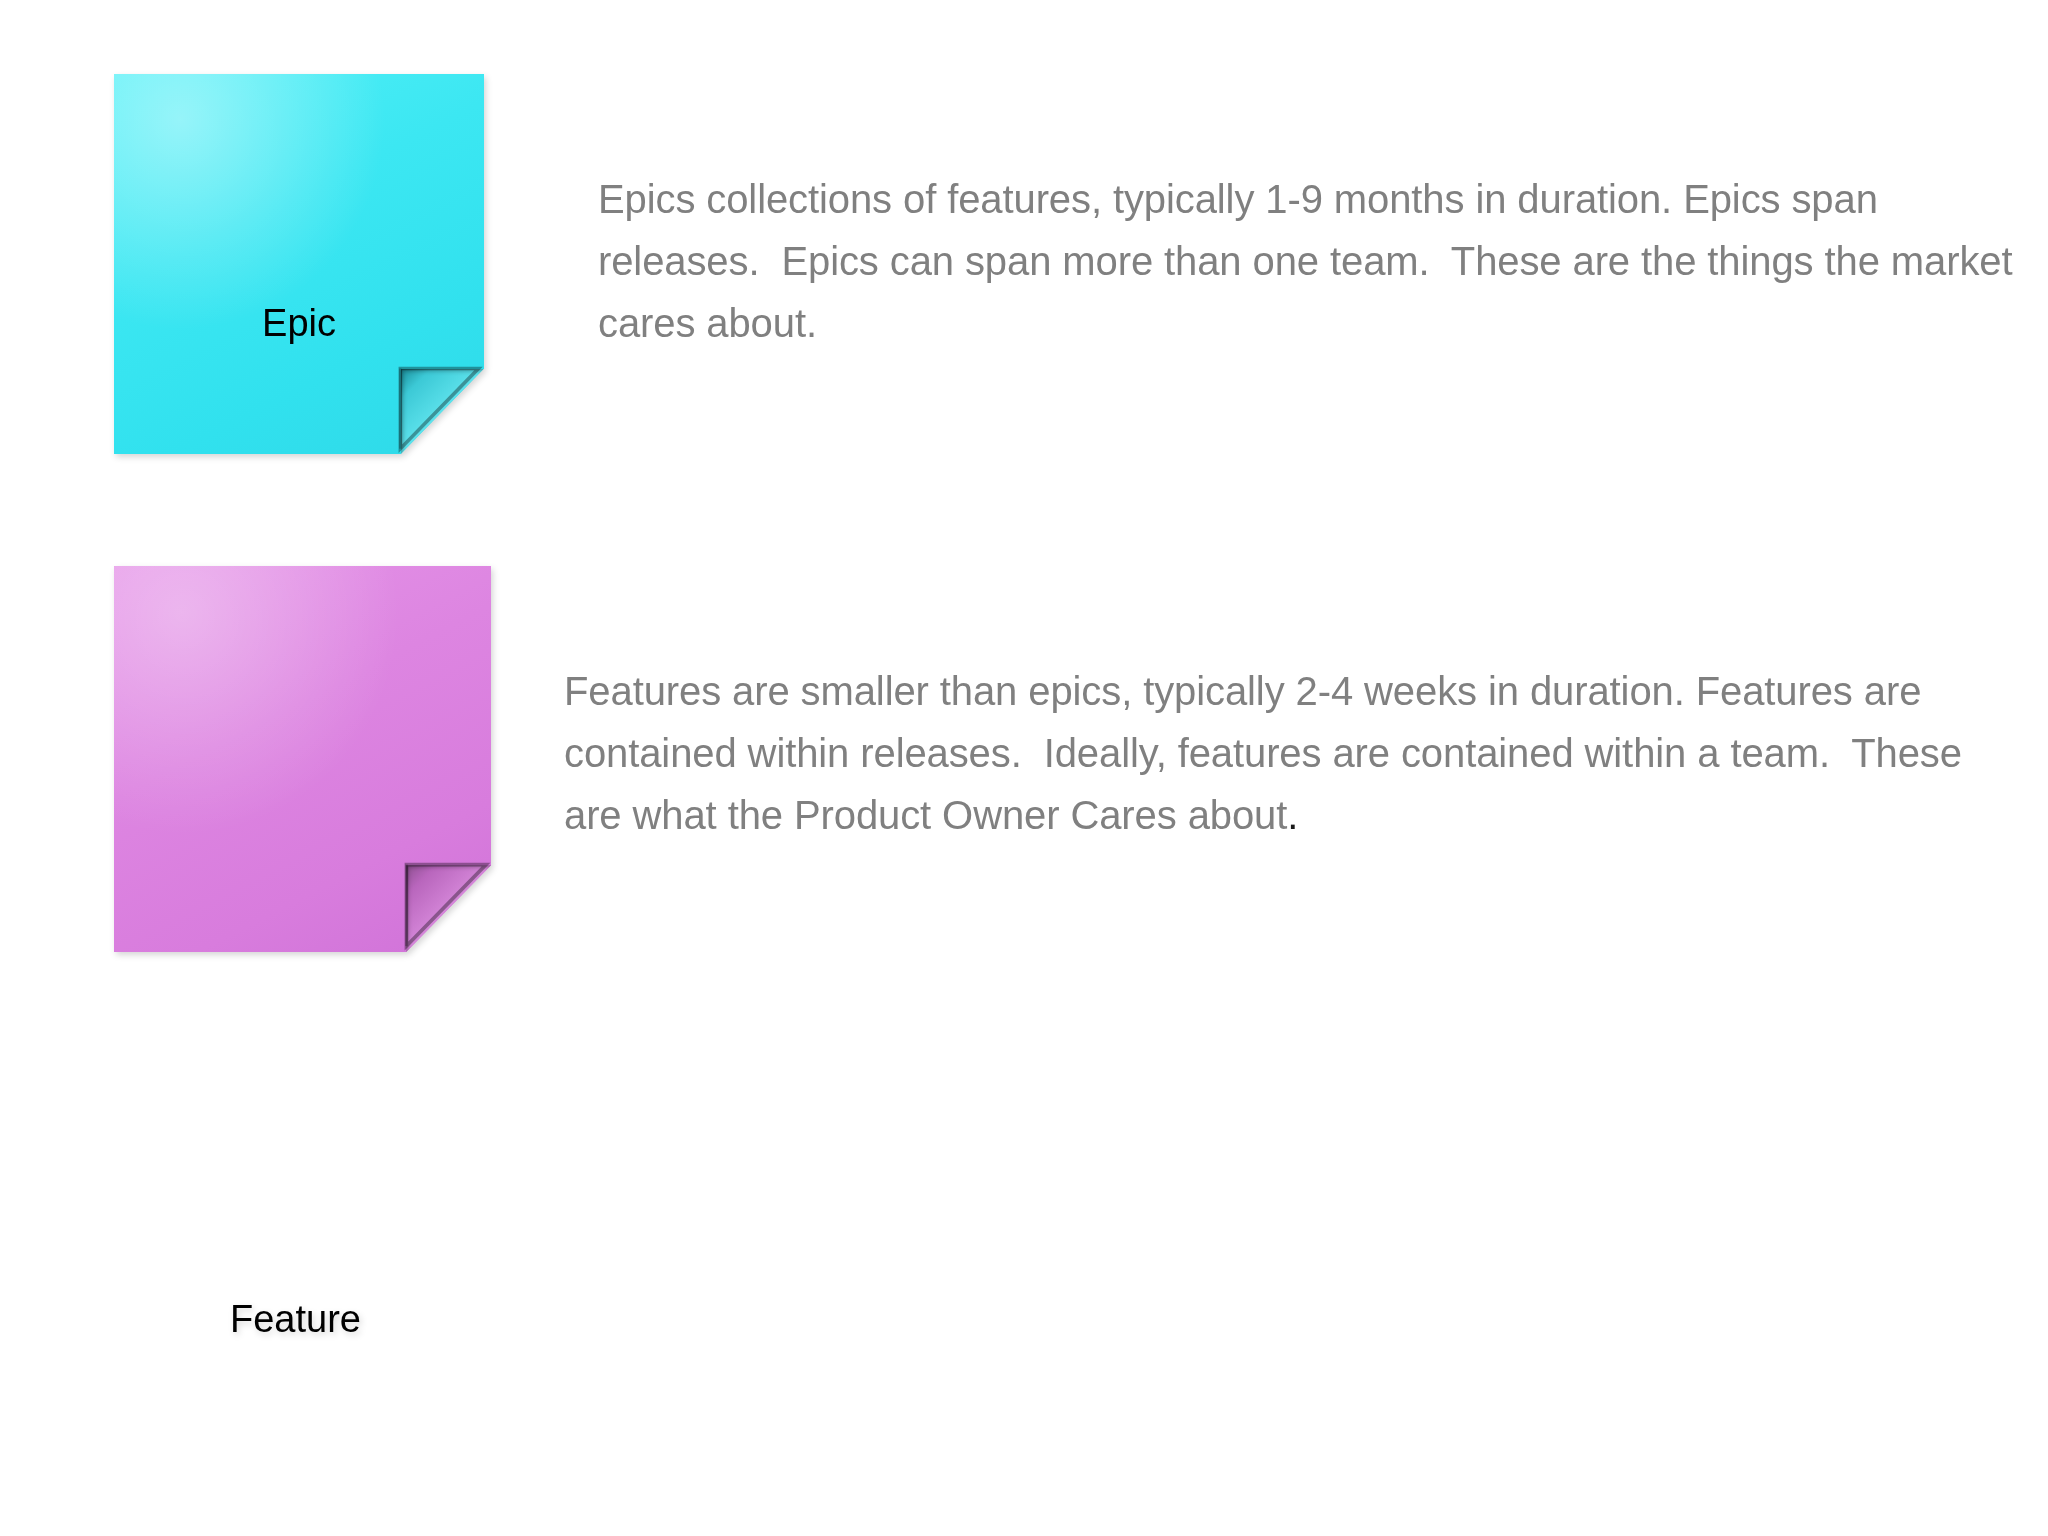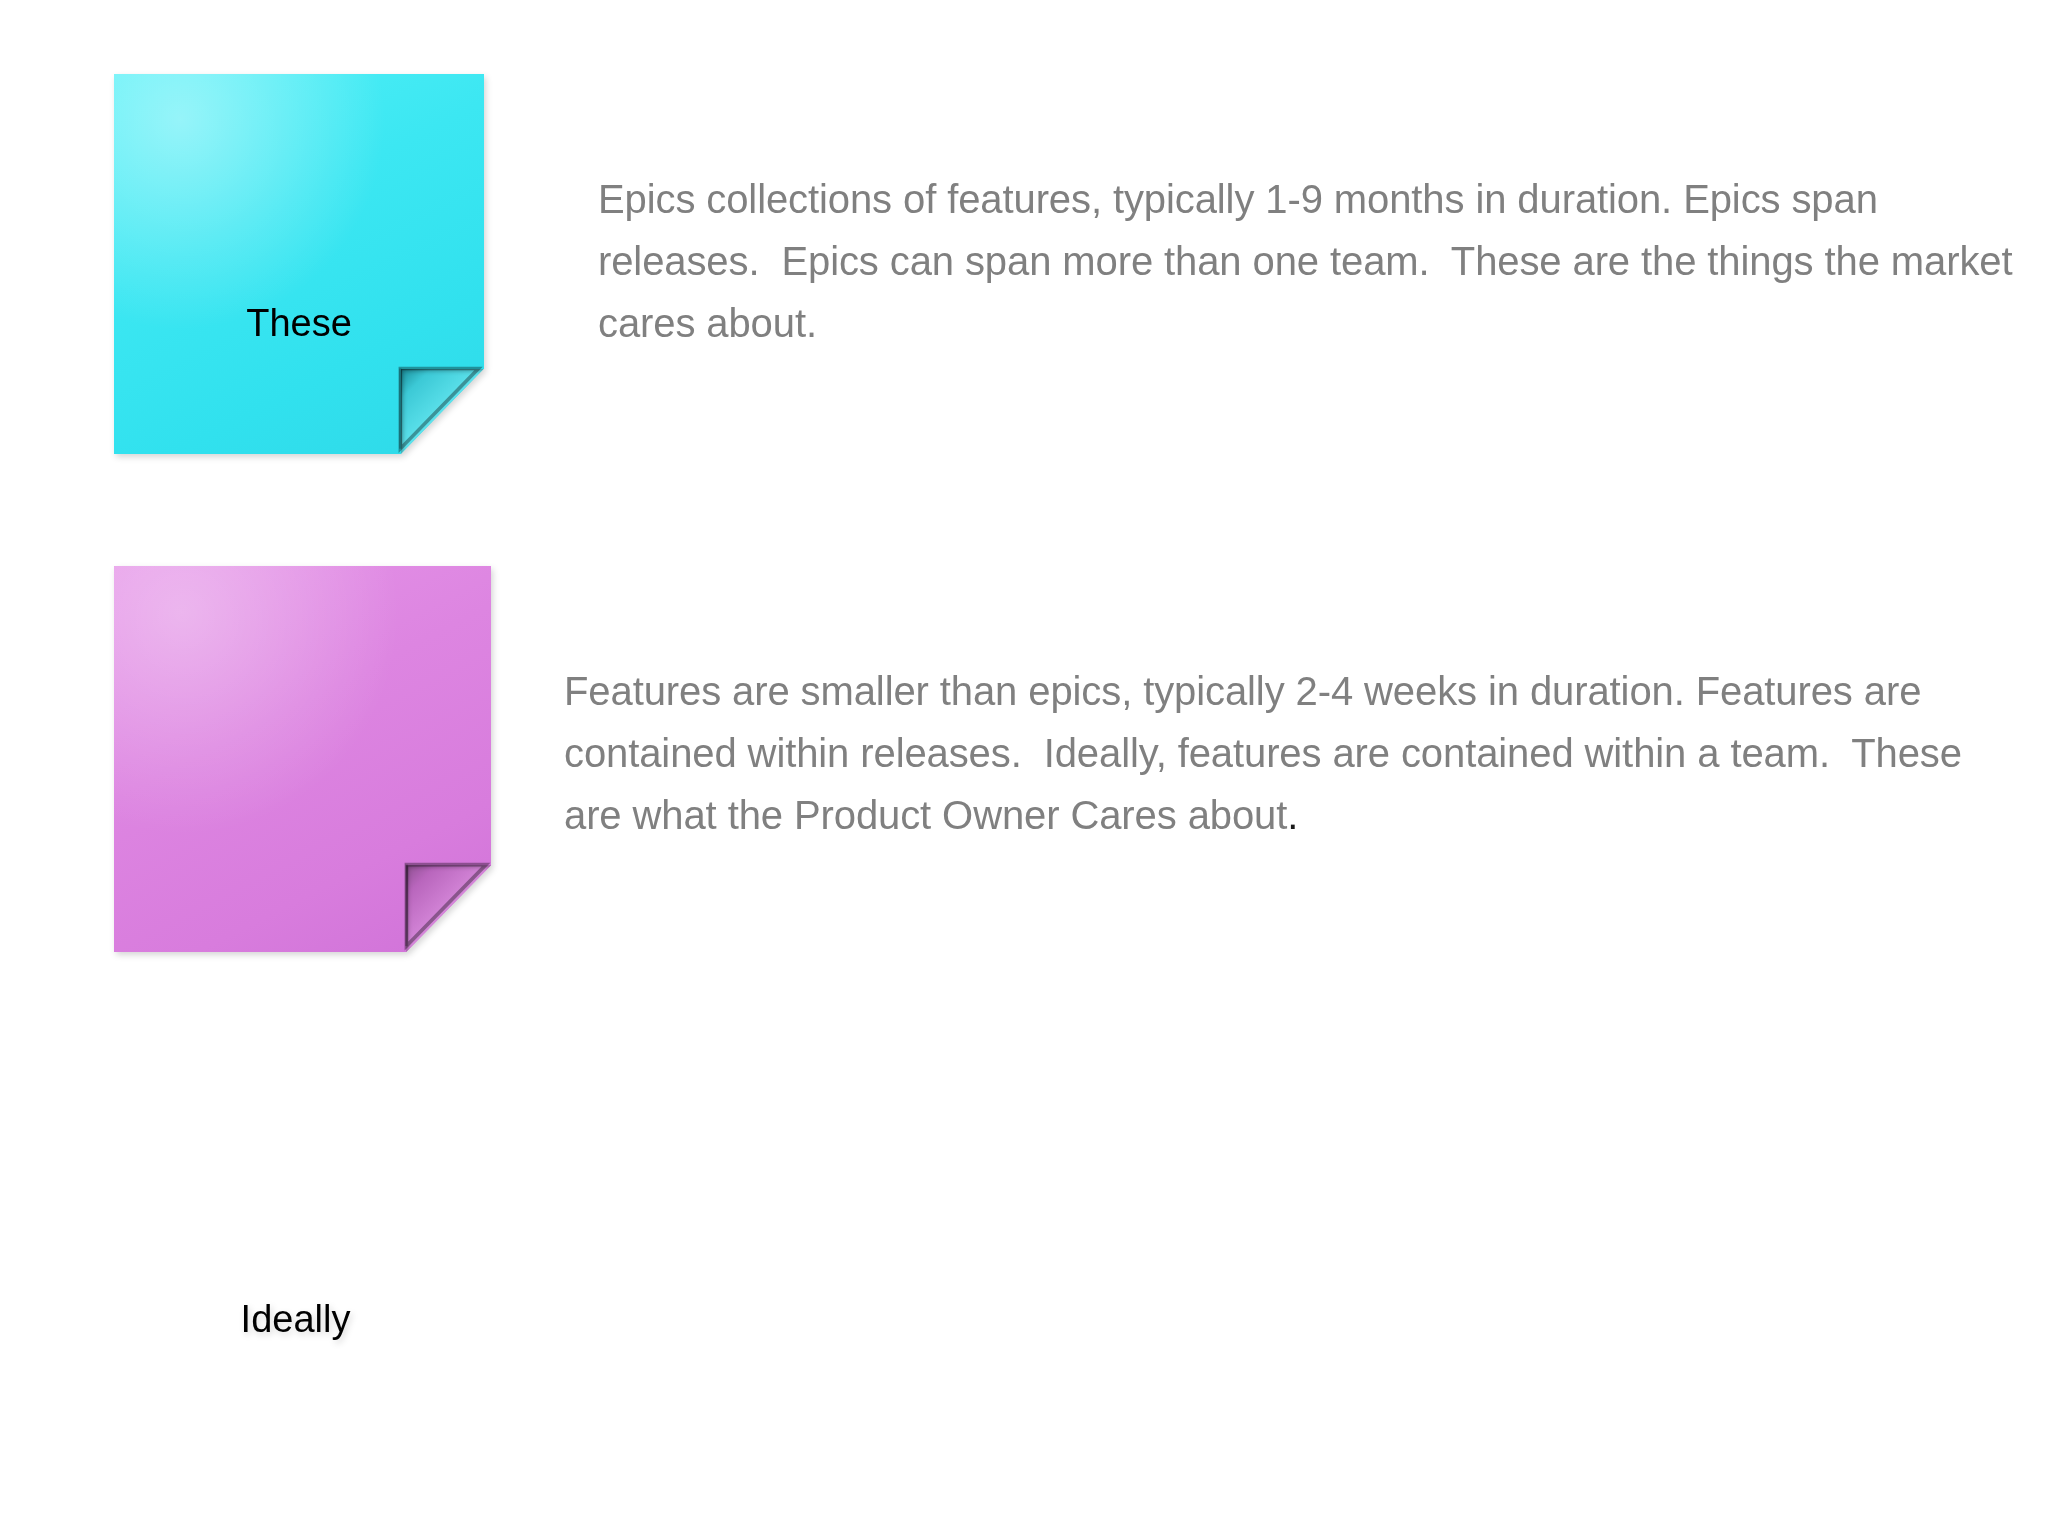--- a/index.html
+++ b/index.html
@@ -148,32 +148,32 @@
 
   <div class="note note-cyan">
     <div class="note-body"></div>
     <div class="note-curl"></div>
     <div class="note-crease">
       <svg viewBox="0 0 100 100" preserveAspectRatio="none" aria-hidden="true">
         <path d="M6,6 L94,6 L6,94 Z" fill="none" stroke="rgba(0,0,0,0.34)" stroke-width="4"></path>
         <path d="M6,6 L6,94" fill="none" stroke="rgba(0,0,0,0.22)" stroke-width="3"></path>
       </svg>
     </div>
-    <div class="note-label">These</div>
+    <div class="note-label">Epic</div>
   </div>
 
   <div class="desc desc-epic">Epics collections of features, typically 1-9 months in duration. Epics span releases.  Epics can span more than one team.  These are the things the market cares about.</div>
 
   <div class="note note-magenta">
     <div class="note-body"></div>
     <div class="note-curl"></div>
     <div class="note-crease">
       <svg viewBox="0 0 100 100" preserveAspectRatio="none" aria-hidden="true">
         <path d="M6,6 L94,6 L6,94 Z" fill="none" stroke="rgba(0,0,0,0.34)" stroke-width="4"></path>
         <path d="M6,6 L6,94" fill="none" stroke="rgba(0,0,0,0.22)" stroke-width="3"></path>
       </svg>
     </div>
-    <div class="note-label">Ideally</div>
+    <div class="note-label">Feature</div>
   </div>
 
   <div class="desc desc-feature"><span>Features are smaller than epics, typically 2-4 weeks in duration. Features are contained within releases.  Ideally, features are contained within a team.  These are what the Product Owner Cares about</span><span class="dot-dark">.</span></div>
 
 </div>
 
 </body></html>

